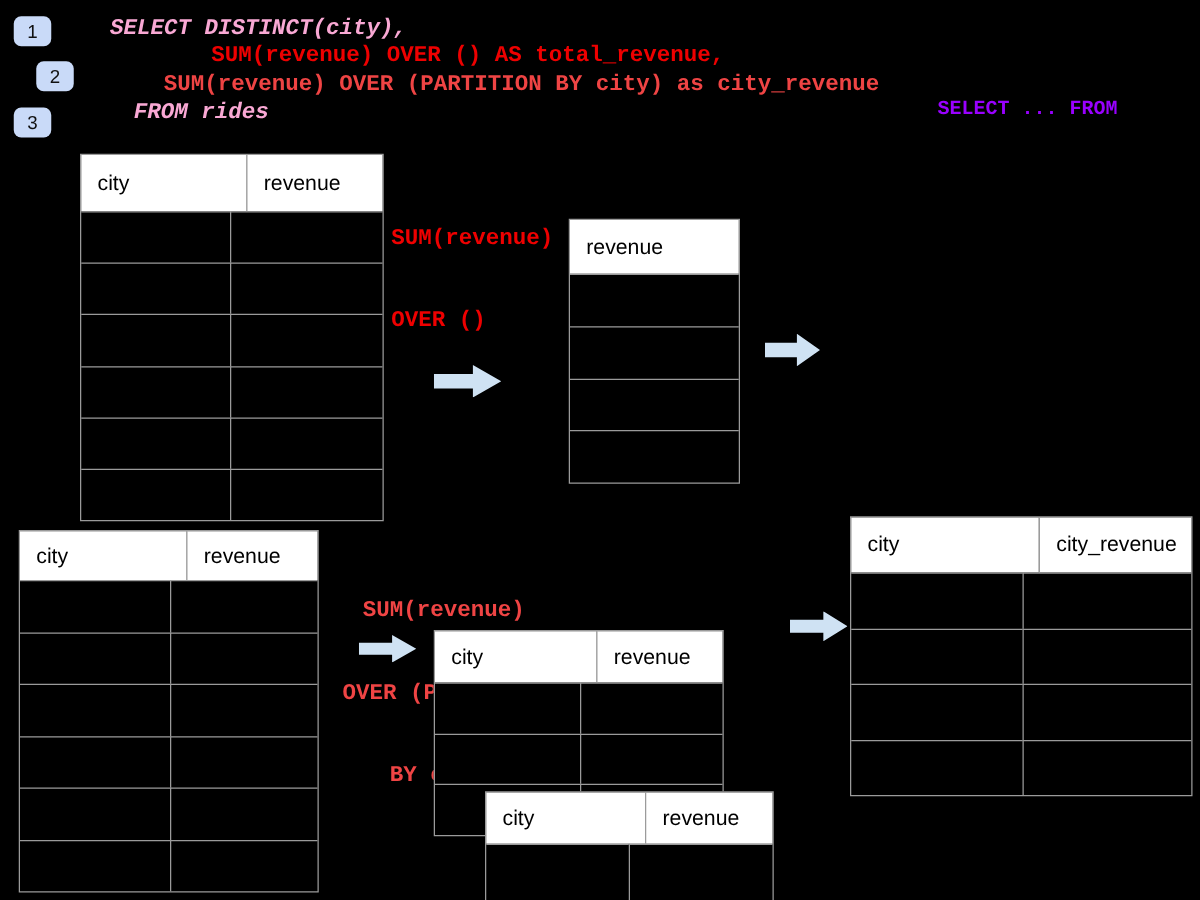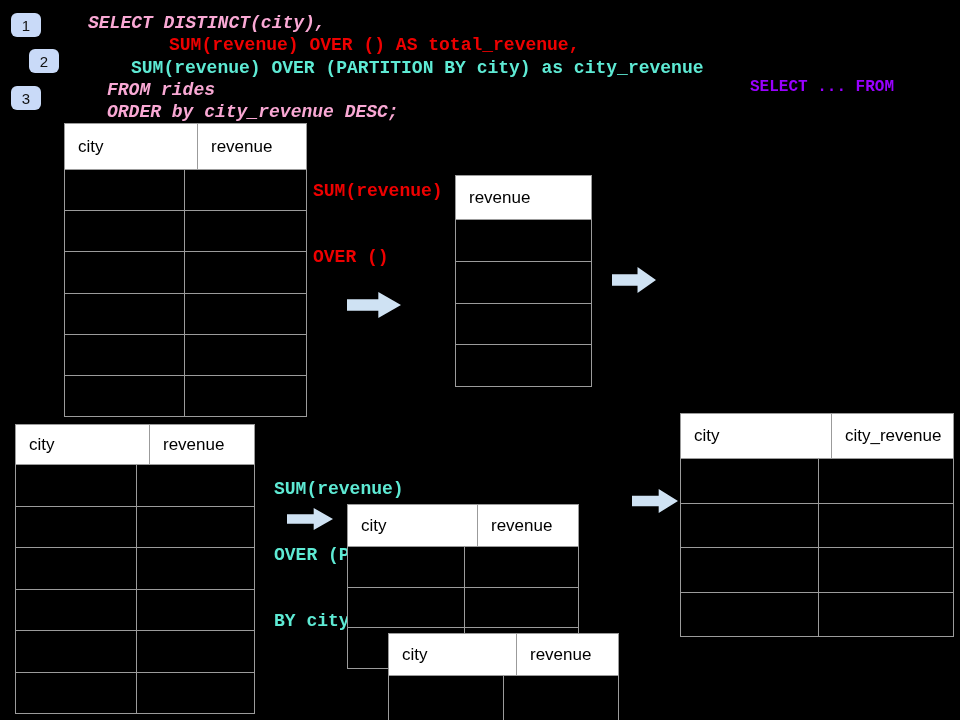--- a/index.html
+++ b/index.html
@@ -4,21 +4,21 @@
 <style>
   html,body{margin:0;padding:0;background:#000;}
   .canvas{position:relative;width:960px;height:720px;background:#000;overflow:hidden;
           font-family:"Liberation Sans",sans-serif;}
 
   
   .code{position:absolute;font-family:"Liberation Mono","DejaVu Sans Mono",monospace;
         font-weight:bold;font-size:18px;line-height:22px;white-space:pre;}
   .purple{color:#f9a8d4;font-style:italic;}
   .red{color:#ee0000;}
-  .green{color:#5eead4;}
+  .green{color:#ef4444;text-align:center;}
   .side-note{position:absolute;left:750px;top:37px;font-family:"Liberation Mono","DejaVu Sans Mono",monospace;
         font-weight:bold;font-size:16px;line-height:20px;color:#9900ff;white-space:pre;}
 
   
   .badge{position:absolute;width:30px;height:24px;background:#c9daf8;border-radius:6px;
          display:flex;align-items:center;justify-content:center;
          font-size:15px;color:#111;}
   #badge-1{left:11px;top:13px;}
   #badge-2{left:29px;top:49px;}
   #badge-3{left:11px;top:86px;}
@@ -79,21 +79,20 @@
 <div class="canvas">
 
   <div class="badge" id="badge-1">1</div>
   <div class="badge" id="badge-2">2</div>
   <div class="badge" id="badge-3">3</div>
 
   <div class="code purple" id="sql-line-1">SELECT DISTINCT(city),</div>
   <div class="code red" id="sql-line-2">SUM(revenue) OVER () AS total_revenue,</div>
   <div class="code green" id="sql-line-3">SUM(revenue) OVER (PARTITION BY city) as city_revenue</div>
   <div class="code purple" id="sql-line-4">FROM rides</div>
-  <div class="code purple" id="sql-line-5">ORDER by city_revenue DESC;</div>
 
   <div class="side-note">
     <div>SELECT ... FROM</div>
   </div>
 
   <div class="code red" id="total-note">
     <div>SUM(revenue)</div>
     <div>OVER ()</div>
   </div>
 

